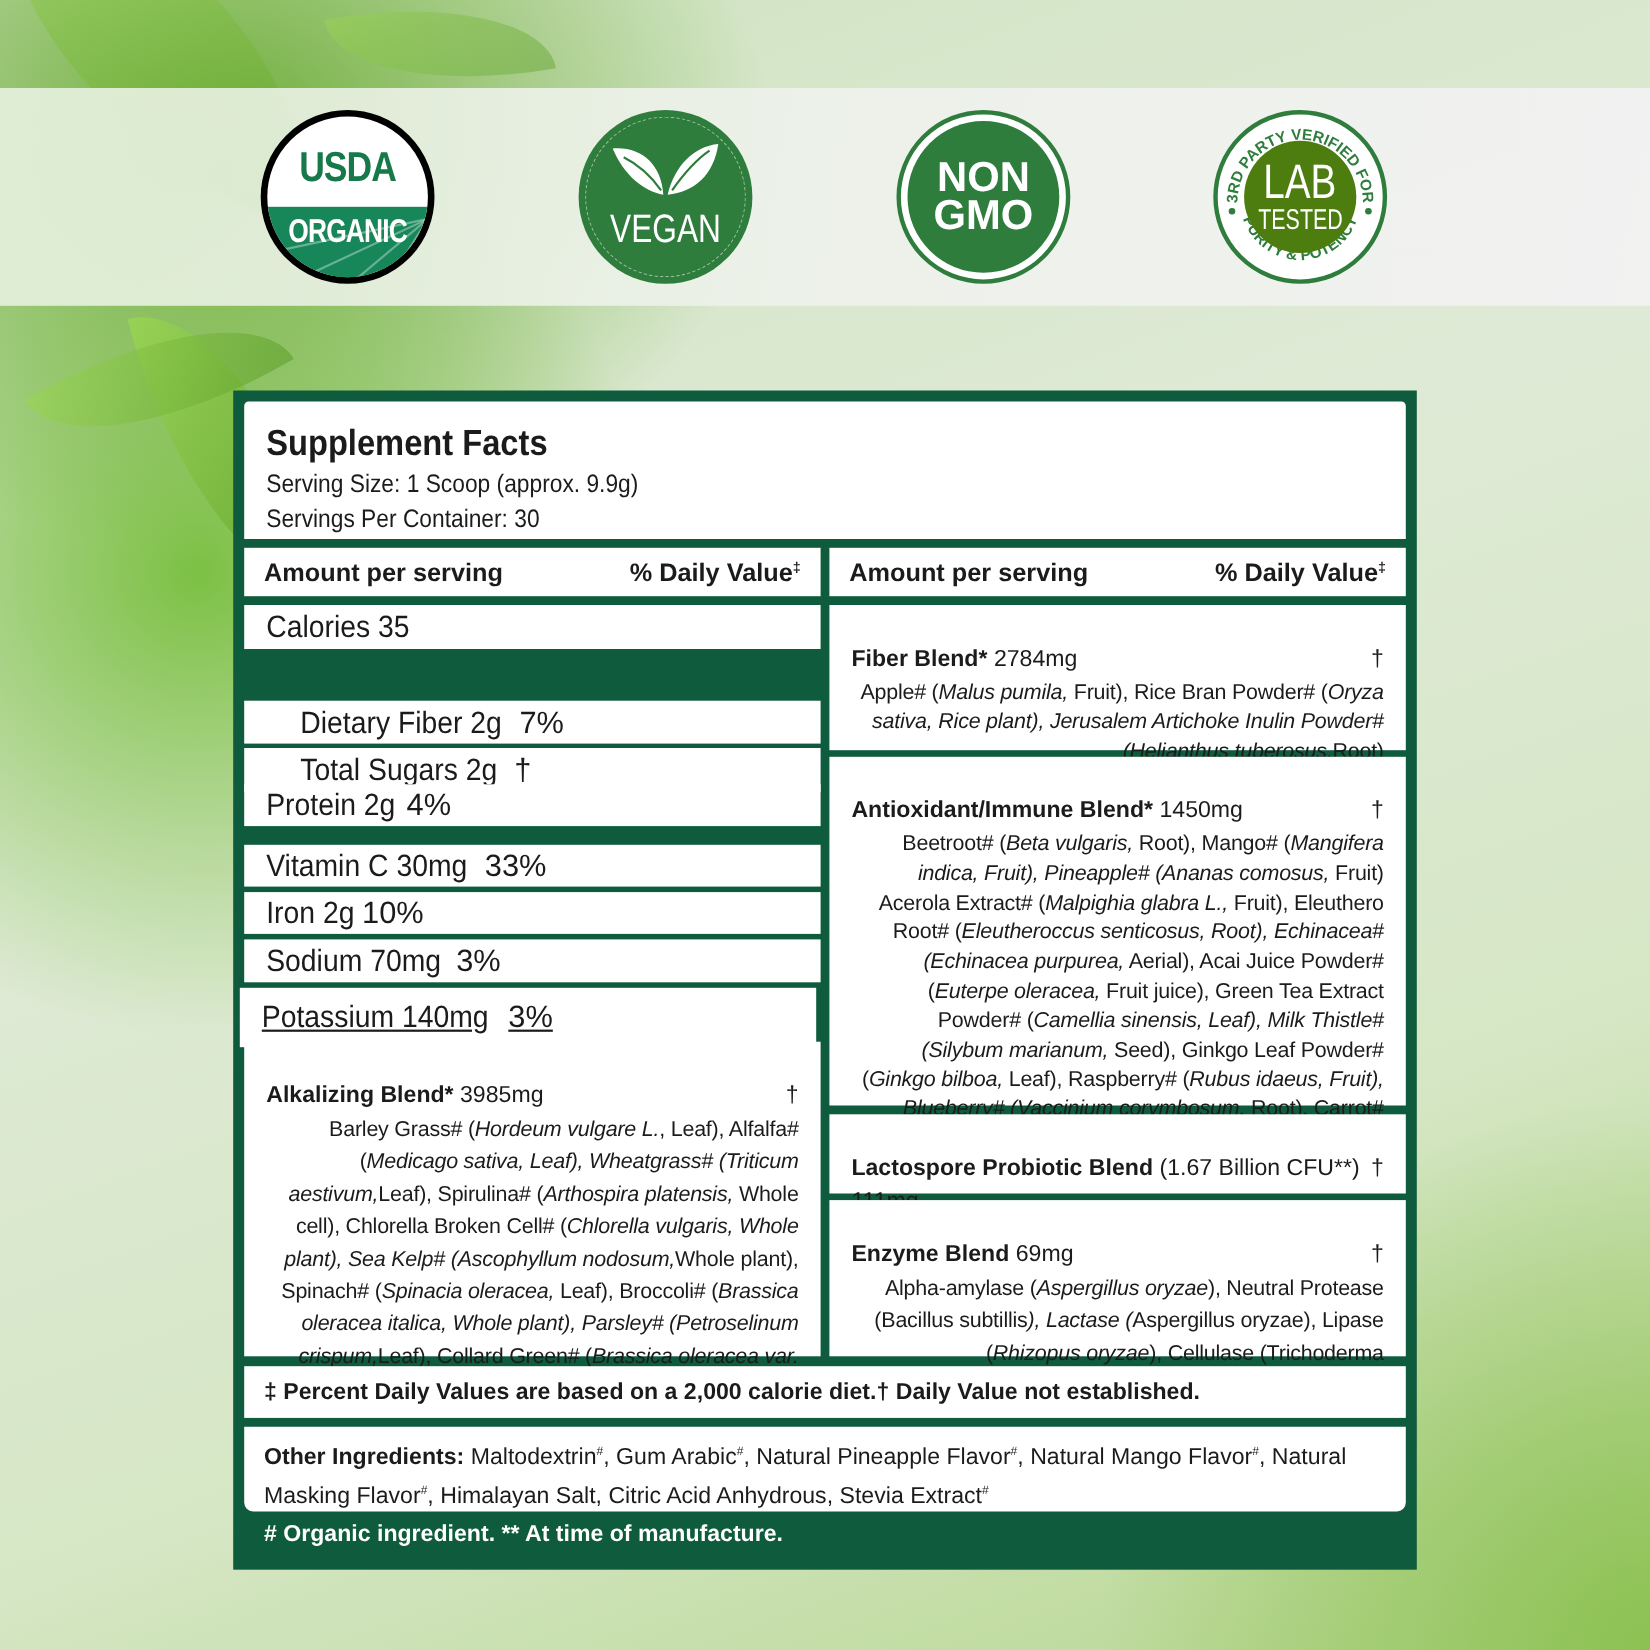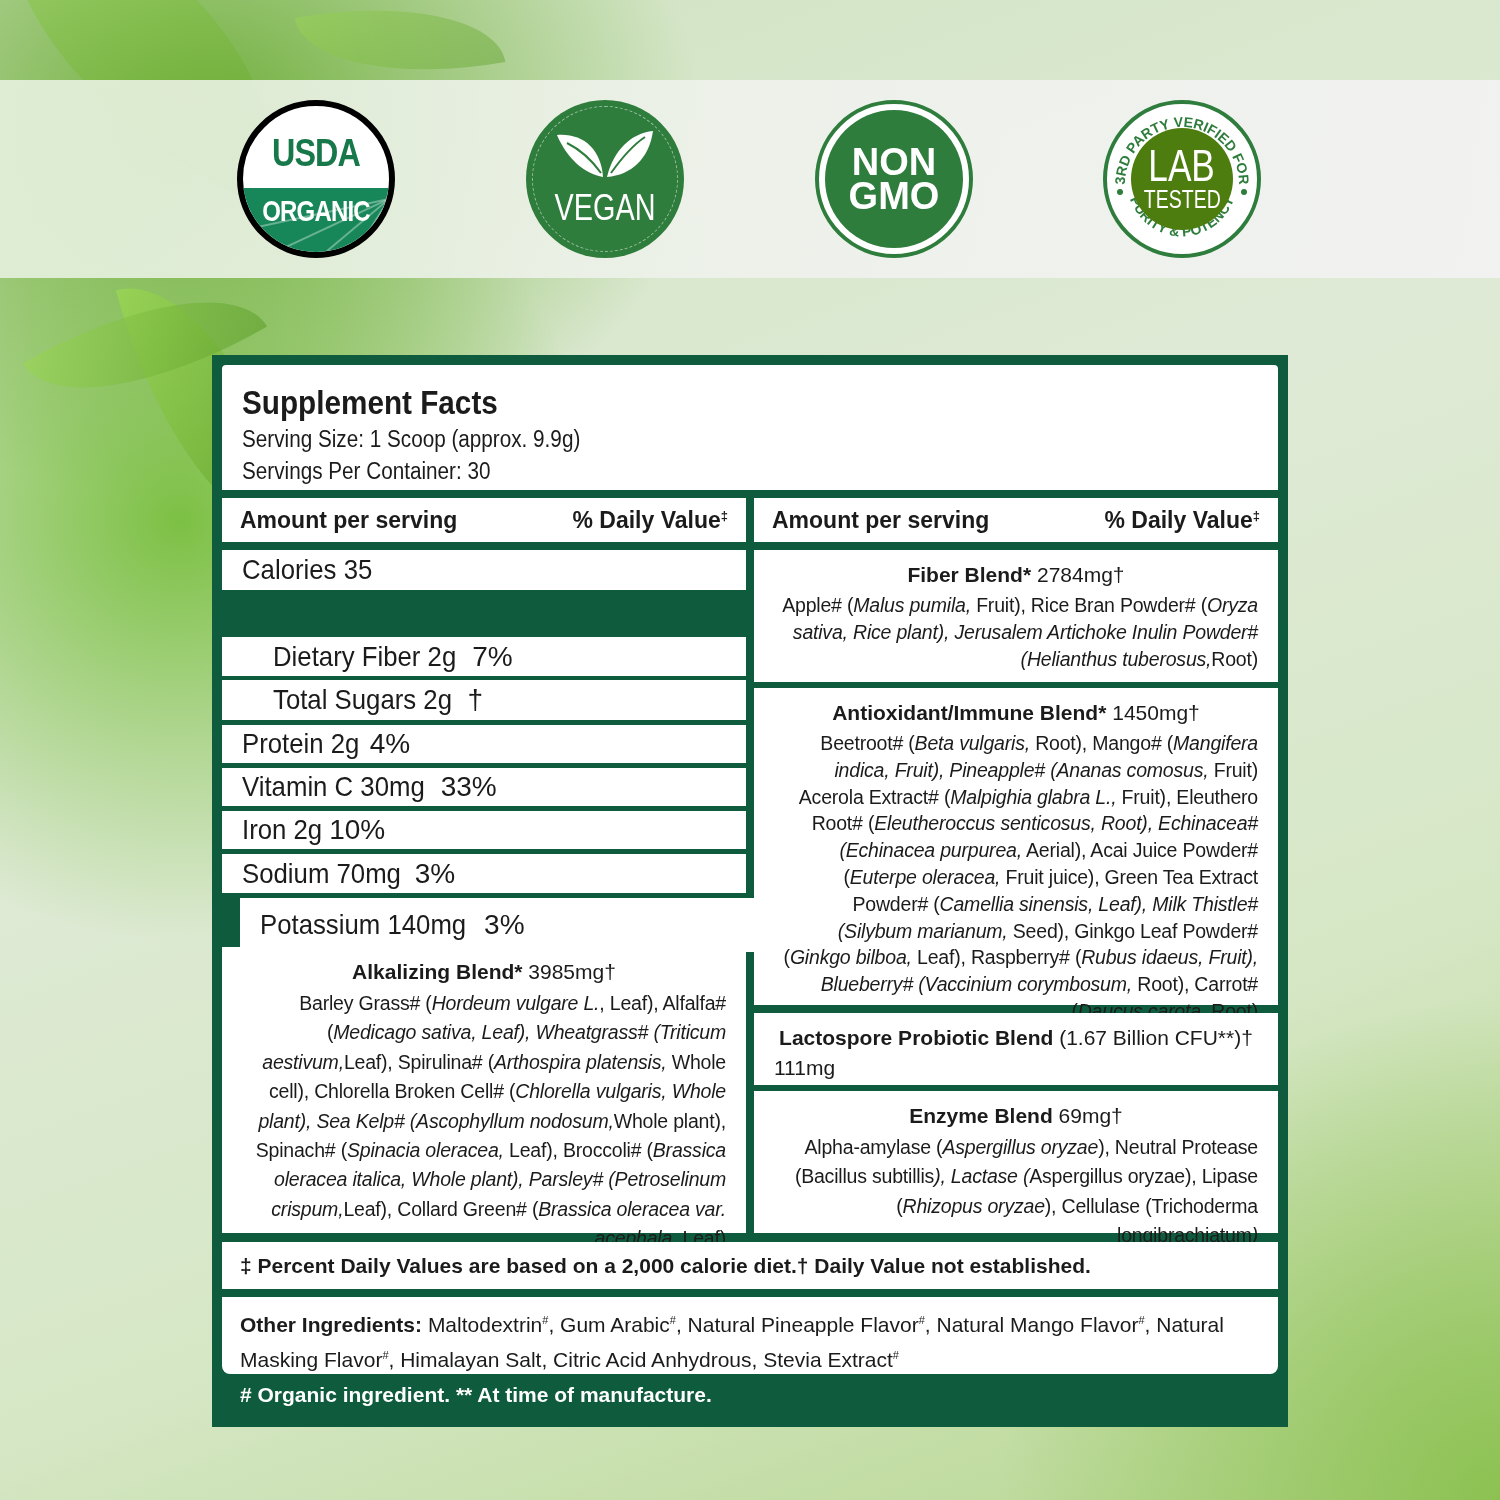--- a/index.html
+++ b/index.html
@@ -54,21 +54,21 @@
   .header-box { left: 10px; top: 10px; width: 1056px; height: 125px; border-radius: 4px 4px 0 0; padding: 18px 20px; }
   .title { font-weight: bold; font-size: 33px; transform: scaleX(0.9); transform-origin: left; white-space: nowrap; line-height: 40px; }
   .sub { font-size: 23px; line-height: 32px; transform: scaleX(0.9); transform-origin: left; white-space: nowrap; }
   .col-head { height: 44px; display: flex; justify-content: space-between; align-items: center; padding: 0 18px; font-weight: bold; font-size: 23px; }
   .col-head span { white-space: nowrap; }
   .col-head sup { font-size: 13px; vertical-align: 8px; }
   .row { display: flex; justify-content: flex-start; align-items: center; padding: 0 20px; font-size: 28px; white-space: nowrap; }
   .row .n { transform: scaleX(0.92); transform-origin: left; }
   .row.indent { padding-left: 51px; }
   .blend { padding: 12px 20px; font-size: 19.5px; line-height: 29.4px; }
-  .blend-head { display: flex; justify-content: center; font-size: 21px; line-height: 26px; margin-bottom: 4px; }
+  .blend-head { display: flex; justify-content: space-between; font-size: 21px; line-height: 26px; margin-bottom: 4px; margin-top: 24px; }
   .blend-head b { font-weight: bold; }
   .blend-body { letter-spacing: -0.2px; text-align: right; }
   .blend-body i { font-style: italic; }
   .disclaimer { left: 10px; top: 887px; width: 1056px; height: 47px; padding: 0 18px; display: flex; align-items: center; font-weight: bold; font-size: 21px; white-space: nowrap; }
   .other { left: 10px; top: 942px; width: 1056px; height: 77px; padding: 8px 18px; font-size: 21px; line-height: 30px; border-radius: 0 0 8px 8px; }
   .other b { font-weight: bold; }
   .other sup { font-size: 11px; vertical-align: 8px; }
   .footer { position: absolute; left: 28px; top: 1028px; color: #fff; font-weight: bold; font-size: 21px; white-space: nowrap; }
 </style>
 </head>
@@ -154,37 +154,37 @@
       <span></span>
   </div>
   <div class="box row indent" style="left:10px;top:282px;width:524px;height:39px;">
     <span class="n">Dietary Fiber 2g</span>
       <span>7%</span>
   </div>
   <div class="box row indent" style="left:10px;top:325px;width:524px;height:40px;">
     <span class="n">Total Sugars 2g</span>
       <span>†</span>
   </div>
-  <div class="box row" style="left:10px;top:370px;width:524px;height:38px;">
+  <div class="box row" style="left:10px;top:358px;width:524px;height:38px;">
     <span class="n">Protein   2g</span>
       <span>4%</span>
   </div>
   <div class="box row" style="left:10px;top:413px;width:524px;height:38px;">
     <span class="n">Vitamin C   30mg</span>
       <span>33%</span>
   </div>
   <div class="box row" style="left:10px;top:456px;width:524px;height:38px;">
     <span class="n">Iron    2g</span>
       <span>10%</span>
   </div>
   <div class="box row" style="left:10px;top:499px;width:524px;height:39px;">
     <span class="n">Sodium   70mg</span>
       <span>3%</span>
   </div>
-  <div class="box row" style="left:28px;top:543px;width:524px;height:54px;">
+  <div class="box row" style="left:6px;top:543px;width:524px;height:54px;text-decoration:underline;">
     <span class="n">Potassium   140mg</span>
       <span>3%</span>
   </div>
 
   <div class="box blend" style="left:10px;top:592px;width:524px;height:286px;">
     <div class="blend-head">
         <span><b>Alkalizing Blend*</b> <span>3985mg</span></span>
         <span>†</span>
       </div>
     <div class="blend-body"><span>Barley Grass# (</span><i>Hordeum vulgare L.</i><span>, Leaf), Alfalfa# (</span><i>Medicago sativa,</i><i> Leaf), Wheatgrass# (</i><i>Triticum aestivum,</i><span>Leaf), Spirulina# (</span><i>Arthospira platensis,</i><span> Whole cell), Chlorella Broken Cell# (</span><i>Chlorella vulgaris,</i><i> Whole plant), Sea Kelp# (</i><i>Ascophyllum nodosum,</i><span>Whole plant), Spinach# (</span><i>Spinacia oleracea,</i><span> Leaf), Broccoli# (</span><i>Brassica oleracea italica,</i><i> Whole plant), Parsley# (</i><i>Petroselinum crispum,</i><span>Leaf), Collard Green# (</span><i>Brassica oleracea var. acephala,</i><span> Leaf)</span></div>

